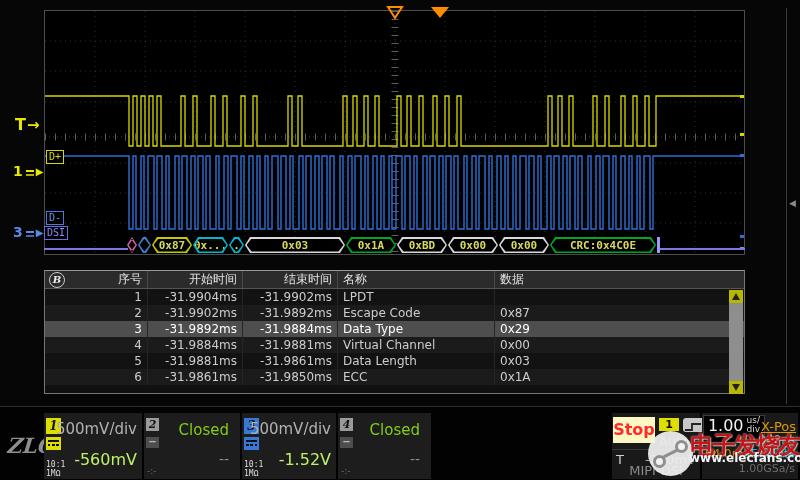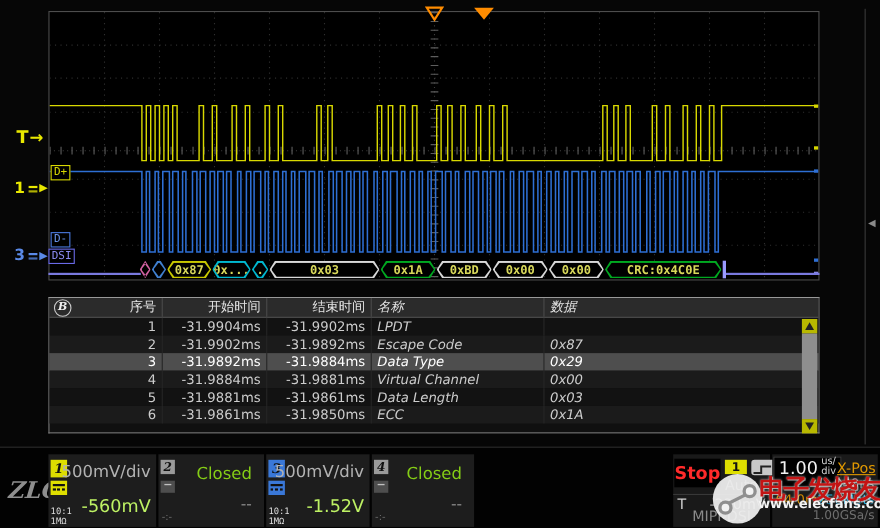--- a/index.html
+++ b/index.html
@@ -43,21 +43,21 @@
   .thead,.trow{display:grid;grid-template-columns:63px 95px 95px 157px 1fr;padding-left:40px;}
   .thead{height:17px;background:#2b2b2b;border-bottom:1px solid #555;}
   .thead .cell{font-size:12px;line-height:17px;color:#e4e4e4;border-right:1px solid #4a4a4a;}
   .trow{height:16px;}
   .trow .cell{font-size:12px;line-height:16px;color:#cdcdcd;border-right:1px solid #262626;}
   .cell:last-child{border-right:none;}
   .trow:nth-child(odd){background:#121212;}
   .trow:nth-child(even){background:#1b1b1b;}
   .trow.hl{background:#4e4e4e;} .trow.hl .cell{color:#fff;}
   .c-no,.c-start,.c-end{text-align:right;padding-right:5px;}
-  .c-name,.c-data{padding-left:5px;white-space:nowrap;overflow:hidden;font-style:italic;}
+  .c-name,.c-data{padding-left:5px;white-space:nowrap;overflow:hidden;}
   .bicon{position:absolute;left:4px;top:1px;width:14px;height:14px;border:1px solid #ccc;
          border-radius:50%;color:#eee;font:italic bold 10px/14px "DejaVu Serif",serif;text-align:center;}
   .scrollbar{position:absolute;right:1px;top:19px;width:14px;height:104px;display:flex;flex-direction:column;}
   .sb-up,.sb-down{height:13px;background:#b8b800;position:relative;cursor:pointer;}
   .sb-up::after{content:"";position:absolute;left:3px;top:3px;border-left:4px solid transparent;
          border-right:4px solid transparent;border-bottom:7px solid #222;}
   .sb-down::after{content:"";position:absolute;left:3px;top:3px;border-left:4px solid transparent;
          border-right:4px solid transparent;border-top:7px solid #222;}
   .sb-track{flex:1;background:#8e8e8e;}
   
@@ -78,21 +78,21 @@
   .minusbox{position:absolute;left:2px;top:24px;width:13px;height:11px;background:#4e4e4e;
       color:#c0c0c0;font:bold 10px/10px "DejaVu Sans",sans-serif;text-align:center;}
   .probe{position:absolute;left:2px;top:47px;font-family:"DejaVu Sans Mono",monospace;
       font-size:8px;line-height:9px;color:#dedede;}
   .vdiv{position:absolute;right:5px;top:7px;font-size:15px;color:#b2b2b2;}
   .voff{position:absolute;right:5px;top:37px;font-size:16px;color:#bef264;}
   .closed{position:absolute;right:11px;top:8px;font-size:15px;color:#84cc16;}
   .dashes{position:absolute;right:11px;top:38px;font-size:14px;color:#8e8e8e;}
   .dashcolon{position:absolute;left:3px;top:53px;font-size:9px;color:#6e6e6e;}
   
-  .stopbox{position:absolute;left:1px;top:4px;width:42px;height:26px;background:#000000;cursor:pointer;}
+  .stopbox{position:absolute;left:1px;top:4px;width:42px;height:26px;background:#fef9c3;cursor:pointer;}
   .stoptext{display:block;text-align:center;font:bold 16px/26px "DejaVu Sans",sans-serif;color:#ff2a2a;}
   .srcbadge{position:absolute;left:47px;top:5px;width:20px;height:13px;background:#dede00;
       color:#111;font:bold 11px/13px "DejaVu Sans",sans-serif;text-align:center;cursor:pointer;}
   .edgeicon{position:absolute;left:71px;top:5px;width:22px;height:14px;background:#c8c8c8;border-radius:3px;cursor:pointer;}
   .automode{position:absolute;left:47px;top:21px;font-size:13px;color:#8a8a8a;}
   .trow2{position:absolute;left:0;right:0;top:36px;height:17px;border-top:1px solid #383838;}
   .tlabel{position:absolute;left:4px;top:2px;font-size:13px;color:#cfcfcf;}
   .tlevel{position:absolute;right:4px;top:2px;font-size:13px;color:#a8a8a8;}
   .bustype{position:absolute;left:0;right:0;bottom:1px;text-align:center;font-size:13px;color:#8a8a8a;}
   

